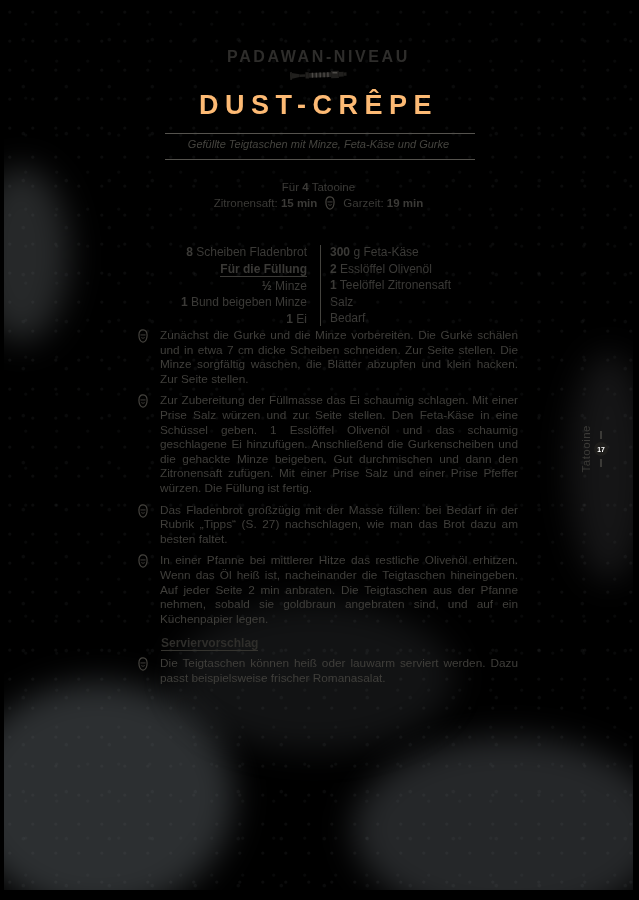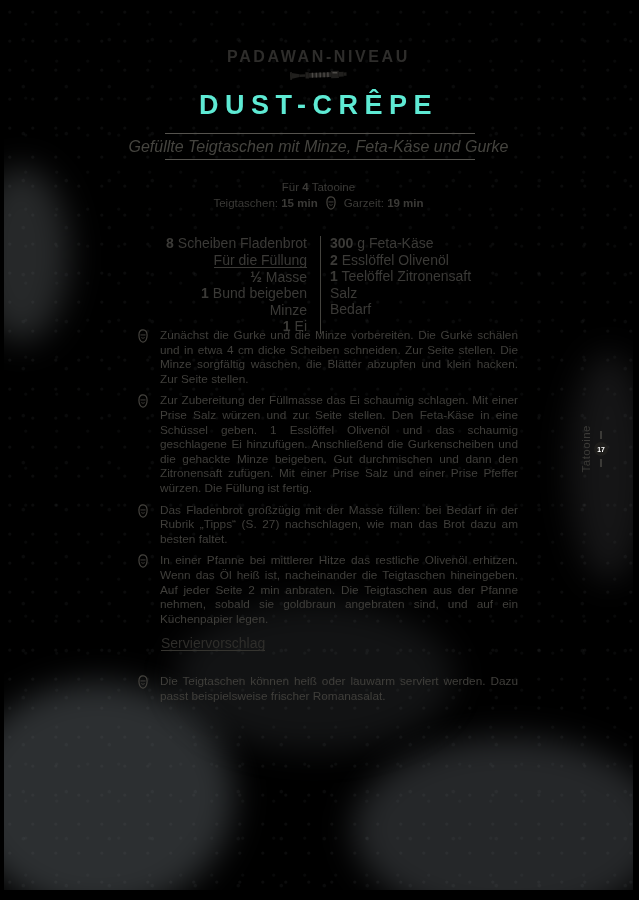--- a/index.html
+++ b/index.html
@@ -30,41 +30,41 @@
   .blob-bl{left:-40px;top:680px;width:270px;height:230px;background:rgba(115,124,130,0.38);}
   .blob-br{right:-30px;top:735px;width:310px;height:185px;background:rgba(122,130,136,0.30);}
   .blob-mb{left:170px;top:600px;width:280px;height:150px;background:rgba(130,136,140,0.14);}
   .blob-r{right:-16px;top:350px;width:80px;height:230px;background:rgba(140,144,146,0.15);}
   .content{position:absolute;inset:0;z-index:1;}
 
   .center-col{position:absolute;left:0;width:100%;text-align:center;}
   .level{top:46px;font-size:16px;font-weight:bold;letter-spacing:2.6px;color:#2e2d2b;}
   .saber-wrap{top:66px;}
   .saber-wrap svg{transform:rotate(-2deg);}
-  .title{top:88px;font-size:27px;font-weight:600;letter-spacing:6.5px;color:#5eead4;margin:0;}
+  .title{top:88px;font-size:27px;font-weight:600;letter-spacing:6.5px;color:#fdba74;margin:0;}
   .rule{position:absolute;left:161px;width:310px;height:0;border-top:1.6px solid #55534e;}
   .rule1{top:131px;}.rule2{top:157px;}
-  .subtitle{top:136px;font-style:italic;font-size:16px;color:#45443f;}
+  .subtitle{top:136px;font-style:italic;font-size:11px;color:#45443f;}
   .servings{top:179px;font-size:11.5px;}
   .times{top:194px;font-size:11.5px;display:flex;justify-content:center;align-items:center;gap:7px;}
   .b{font-weight:bold;}
   .helmet-icon{width:12px;height:14px;flex:0 0 auto;}
 
-  .ingredients{position:absolute;left:158px;top:233px;width:318px;display:flex;font-size:14px;line-height:16.5px;}
+  .ingredients{position:absolute;left:158px;top:242px;width:318px;display:flex;font-size:12px;line-height:16.5px;}
   .ing-left{width:145px;text-align:right;}
   .ing-div{width:1px;background:#44433e;margin:1px 9px 1px 13px;}
   .ing-right{flex:1;text-align:left;}
-  .ing-heading{font-weight:normal;border-bottom:1.5px solid #3b3a37;display:inline-block;line-height:14px;margin-bottom:1px;}
+  .ing-heading{font-weight:bold;border-bottom:1.5px solid #3b3a37;display:inline-block;line-height:14px;margin-bottom:1px;}
   .qty{font-weight:bold;}
 
   .steps{position:absolute;left:133px;top:326px;width:381px;}
   .step{display:flex;margin-bottom:7px;}
   .step .helmet-icon{margin-top:1px;}
   .step-text{margin-left:11px;font-size:11.8px;line-height:14.6px;text-align:justify;color:#403f3b;flex:1;}
-  .serve-heading{margin:4px 0 23px 24px;font-size:14px;font-weight:normal;border-bottom:1.6px solid #35342f;display:inline-block;line-height:13px;color:#2f2e2b;}
+  .serve-heading{margin:4px 0 5px 24px;font-size:12px;font-weight:bold;border-bottom:1.6px solid #35342f;display:inline-block;line-height:13px;color:#2f2e2b;}
 
   .side-tab{position:absolute;left:576px;top:412px;height:70px;display:flex;align-items:center;gap:2px;}
   .tab-text{writing-mode:vertical-rl;transform:rotate(180deg);font-size:11.5px;letter-spacing:0.5px;color:#3b3a37;}
   .badge-col{display:flex;flex-direction:column;align-items:center;gap:3px;}
   .dash{width:1.5px;height:8px;background:#3b3a37;}
   .badge{width:14px;height:14px;border-radius:50%;background:#1e1d1b;color:#fff;font-size:6.8px;font-weight:bold;
          display:flex;align-items:center;justify-content:center;}
 </style>
 </head>
 <body>
@@ -119,56 +119,56 @@
     <div class="rule rule2"></div>
 
     <div class="center-col servings">
       <span>Für</span>
       <span class="b">4</span>
       <span>Tatooine</span>
     </div>
 
     <div class="center-col times">
       <span>
-        <span>Teigtaschen:</span>
+        <span>Zitronensaft:</span>
         <span class="b">15 min</span>
       </span>
       <svg class="helmet-icon" viewBox="0 0 20 24">
           <use href="#helmet"></use>
         </svg>
       <span>
         <span>Garzeit:</span>
         <span class="b">19 min</span>
       </span>
     </div>
 
     <div class="ingredients">
       <div class="ing-left">
         <div><span class="qty">8</span> <span>Scheiben Fladenbrot</span></div>
         <div><span class="ing-heading">Für die Füllung</span></div>
-        <div><span class="qty">½</span> <span>Masse</span></div>
+        <div><span class="qty">½</span> <span>Minze</span></div>
         <div><span class="qty">1</span> <span>Bund beigeben Minze</span></div>
         <div><span class="qty">1</span> <span>Ei</span></div>
       </div>
       <div class="ing-div"></div>
       <div class="ing-right">
         <div><span class="qty">300</span> <span>g Feta-Käse</span></div>
         <div><span class="qty">2</span> <span>Esslöffel Olivenöl</span></div>
         <div><span class="qty">1</span> <span>Teelöffel Zitronensaft</span></div>
         <div><span>Salz</span></div>
         <div><span>Bedarf</span></div>
       </div>
     </div>
 
     <div class="steps">
       <div class="step">
         <svg class="helmet-icon" viewBox="0 0 20 24">
             <use href="#helmet"></use>
           </svg>
-        <div class="step-text">Zunächst die Gurke und die Minze vorbereiten. Die Gurke schälen und in etwa 4 cm dicke Scheiben schneiden. Zur Seite stellen. Die Minze sorgfältig waschen, die Blätter abzupfen und klein hacken. Zur Seite stellen.</div>
+        <div class="step-text">Zunächst die Gurke und die Minze vorbereiten. Die Gurke schälen und in etwa 7 cm dicke Scheiben schneiden. Zur Seite stellen. Die Minze sorgfältig waschen, die Blätter abzupfen und klein hacken. Zur Seite stellen.</div>
       </div>
       <div class="step">
         <svg class="helmet-icon" viewBox="0 0 20 24">
             <use href="#helmet"></use>
           </svg>
         <div class="step-text">Zur Zubereitung der Füllmasse das Ei schaumig schlagen. Mit einer Prise Salz würzen und zur Seite stellen. Den Feta-Käse in eine Schüssel geben. 1 Esslöffel Olivenöl und das schaumig geschlagene Ei hinzufügen. Anschließend die Gurkenscheiben und die gehackte Minze beigeben. Gut durchmischen und dann den Zitronensaft zufügen. Mit einer Prise Salz und einer Prise Pfeffer würzen. Die Füllung ist fertig.</div>
       </div>
       <div class="step">
         <svg class="helmet-icon" viewBox="0 0 20 24">
             <use href="#helmet"></use>

